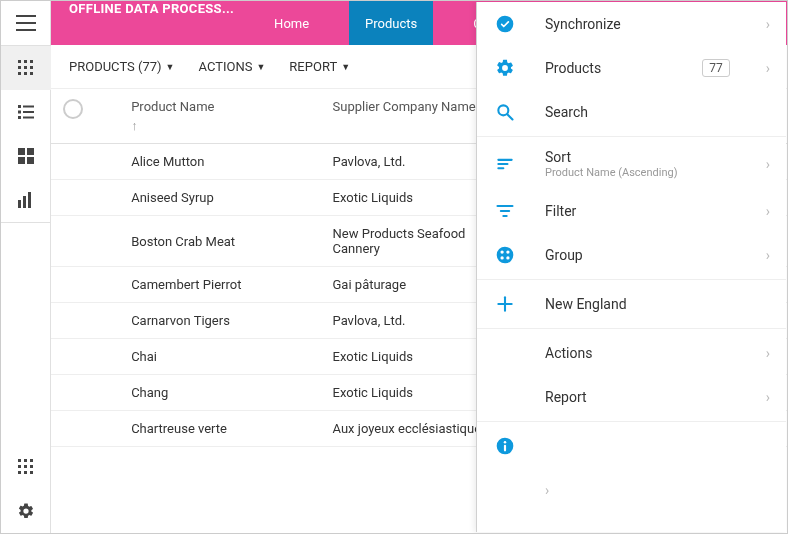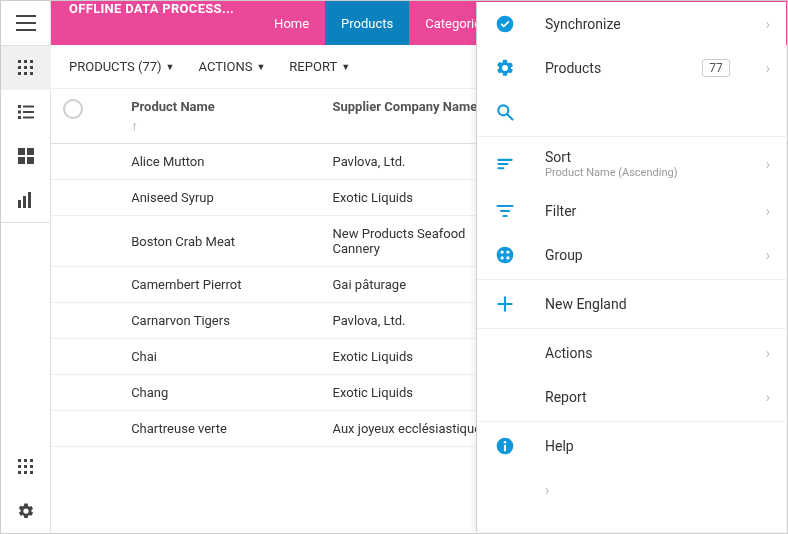--- a/index.html
+++ b/index.html
@@ -6,31 +6,31 @@
   body { font-family: -apple-system, BlinkMacSystemFont, "Segoe UI", Roboto, Arial, sans-serif; font-size: 13px; color: #333; background: #fff; width: 788px; height: 534px; overflow: hidden; position: relative; border: 1px solid #ccc; }
   .frame { display: flex; height: 100%; }
   .left-rail { width: 50px; background: #fff; border-right: 1px solid #e0e0e0; display: flex; flex-direction: column; align-items: center; padding-top: 0; }
   .rail-icon { width: 50px; height: 44px; display: flex; align-items: center; justify-content: center; color: #555; cursor: pointer; }
   .rail-icon.active { background: #f0f0f0; }
   .rail-sep { width: 100%; height: 1px; background: #e0e0e0; }
   .rail-spacer { flex: 1; }
   .main { flex: 1; display: flex; flex-direction: column; overflow: hidden; }
   .topbar { height: 44px; background: #ec4899; color: #fff; display: flex; align-items: flex-start; padding: 0 12px 0 18px; font-size: 13px; }
   .topbar .title { font-weight: 700; font-size: 13px; letter-spacing: 0.3px; margin-right: 24px; white-space: nowrap; }
-  .topbar .nav { display: flex; align-self: stretch; }
+  .topbar .nav { display: flex; align-self: stretch; gap: 24px; }
   .topbar .nav-item { display: flex; align-items: center; padding: 0 16px; cursor: pointer; color: #fff; }
   .topbar .nav-item.active { background: #0b82bd; }
   .toolbar { height: 44px; display: flex; align-items: center; padding: 0 18px; gap: 24px; border-bottom: 1px solid #eee; }
   .toolbar .tb-item { display: flex; align-items: center; gap: 4px; font-size: 13px; color: #333; cursor: pointer; font-weight: 400; }
   .toolbar .tb-item .caret { font-size: 9px; }
   .subtitle { padding: 10px 18px; font-size: 12px; color: #888; }
   .table-wrap { overflow: hidden; }
   table { border-collapse: collapse; width: 100%; }
   th, td { padding: 10px 12px; text-align: left; border-bottom: 1px solid #eee; vertical-align: middle; font-size: 13px; }
-  th { font-weight: 700; color: #555; position: sticky; top: 0; background: #fff; border-bottom: 1px solid #e0e0e0; vertical-align: top; }
+  th { font-weight: 400; color: #555; position: sticky; top: 0; background: #fff; border-bottom: 1px solid #e0e0e0; vertical-align: top; }
   th .sub { display: block; margin-top: 4px; color: #999; }
   .col-check { width: 42px; }
   .col-name { width: 130px; }
   .col-supplier { width: 130px; }
   .col-stock { width: 80px; text-align: right; }
   .col-country { width: 90px; }
   td.money { text-align: right; }
   .check-circle { width: 20px; height: 20px; border: 2px solid #ccc; border-radius: 50%; display: inline-block; }
   .arrow-up { font-size: 13px; color: #888; }
   
@@ -246,20 +246,21 @@
       <div class="menu-badge">77</div>
       <div class="menu-chevron">›</div>
     </div>
     <div class="menu-item">
       <div class="menu-icon">
         <svg width="20" height="20" viewBox="0 0 24 24">
           <circle cx="10" cy="10" r="6" stroke="#0e99dd" stroke-width="2.5" fill="none"></circle>
           <line x1="15" y1="15" x2="21" y2="21" stroke="#0e99dd" stroke-width="2.5" stroke-linecap="round"></line>
         </svg>
       </div>
+      <div class="menu-label">Search</div>
     </div>
     <div class="menu-sep"></div>
     <div class="menu-item">
       <div class="menu-icon">
         <svg width="20" height="20" viewBox="0 0 24 24">
           <g stroke="#0e99dd" stroke-width="2.5" stroke-linecap="round">
             <line x1="4" y1="7" x2="20" y2="7"></line>
             <line x1="4" y1="12" x2="15" y2="12"></line>
             <line x1="4" y1="17" x2="10" y2="17"></line>
           </g>
@@ -321,19 +322,18 @@
     </div>
     <div class="menu-sep"></div>
     <div class="menu-item">
       <div class="menu-icon">
         <svg width="20" height="20" viewBox="0 0 24 24">
           <circle cx="12" cy="12" r="10" fill="#0e99dd"></circle>
           <circle cx="12" cy="7.5" r="1.5" fill="#fff"></circle>
           <rect x="10.7" y="10.5" width="2.6" height="8" rx="1.3" fill="#fff"></rect>
         </svg>
       </div>
-      <div class="menu-label">Help</div>
     </div>
     <div class="menu-item">
       <div class="menu-icon blank"></div>
       <div class="menu-chevron">›</div>
     </div>
   </div>
 
 </body></html>

